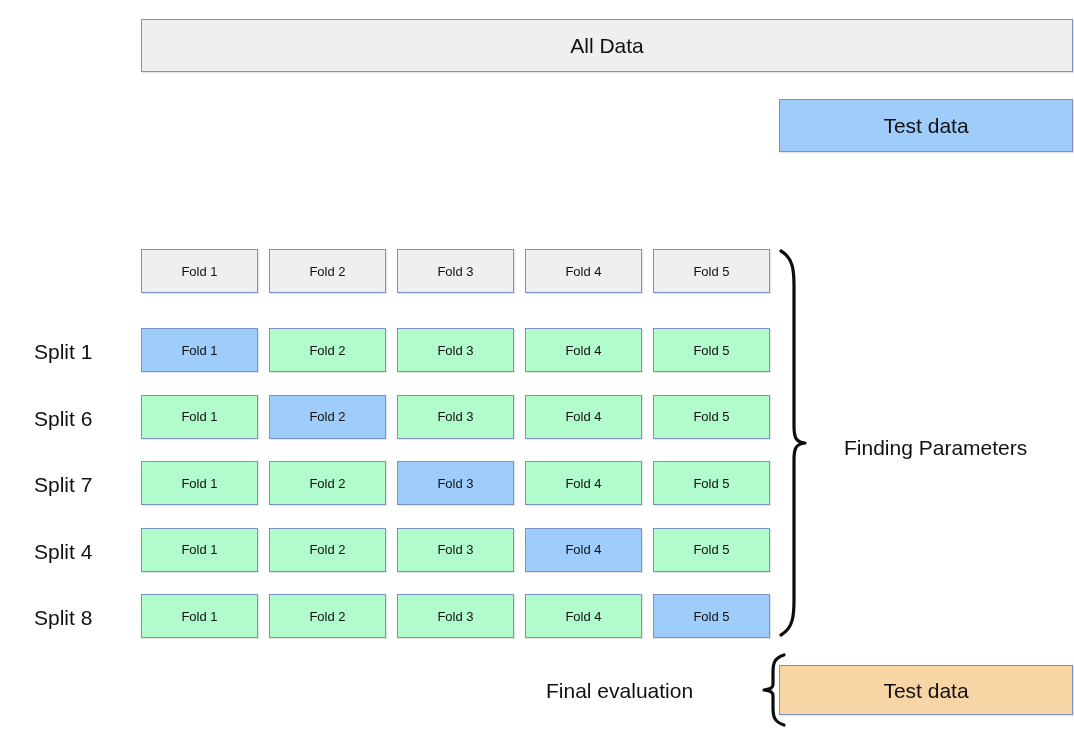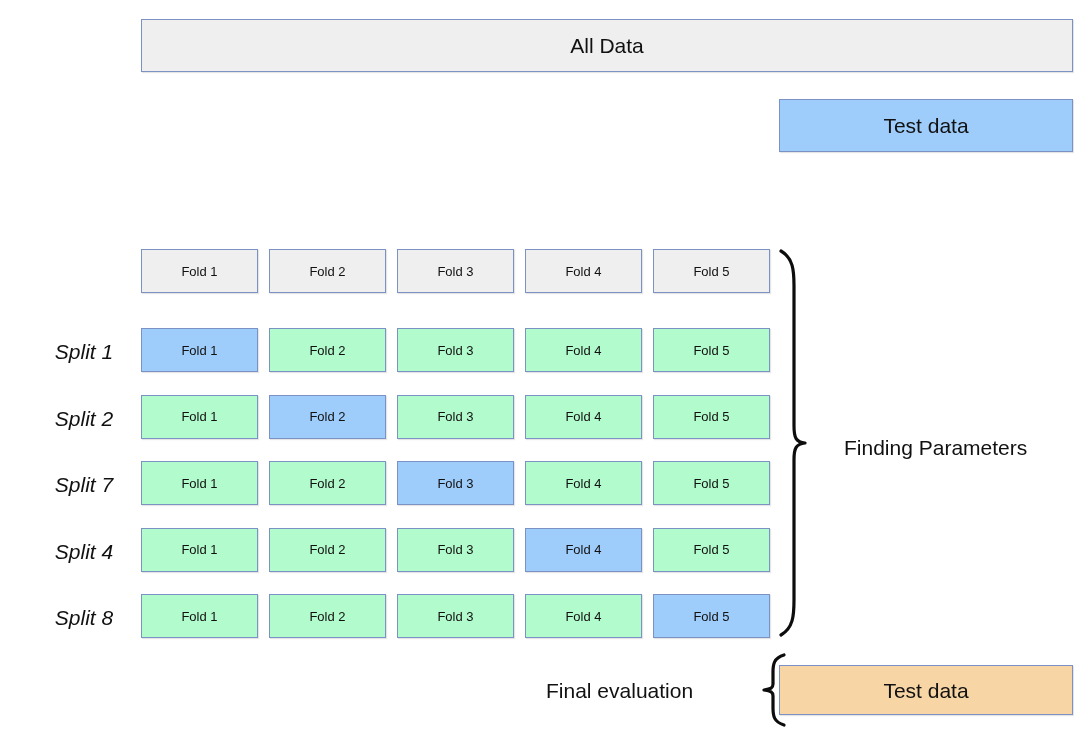--- a/index.html
+++ b/index.html
@@ -67,24 +67,23 @@
   .fold-cell.grey  { background: #efefef; }
   .fold-cell.green { background: #b2fbcc; }
   .fold-cell.blue  { background: #9fcdfb; }
 
   .split-label {
     position: absolute;
     font-size: 21px;
     line-height: 1;
     color: #111111;
     white-space: nowrap;
-    text-align: center;
+    text-align: left;
     width: 100px;
     left: 14px;
-    font-style: italic;
   }
 
   
   .free-text {
     position: absolute;
     font-size: 21px;
     line-height: 1;
     color: #111111;
     white-space: nowrap;
   }
@@ -121,21 +120,21 @@
       <div class="fold-cell grey" style="left: 249px; top: 249px;">Fold 2</div>
       <div class="fold-cell grey" style="left: 377px; top: 249px;">Fold 3</div>
       <div class="fold-cell grey" style="left: 505px; top: 249px;">Fold 4</div>
       <div class="fold-cell grey" style="left: 633px; top: 249px;">Fold 5</div>
       <div class="split-label" style="top: 341px;">Split 1</div>
       <div class="fold-cell blue" style="left: 121px; top: 328px;">Fold 1</div>
       <div class="fold-cell green" style="left: 249px; top: 328px;">Fold 2</div>
       <div class="fold-cell green" style="left: 377px; top: 328px;">Fold 3</div>
       <div class="fold-cell green" style="left: 505px; top: 328px;">Fold 4</div>
       <div class="fold-cell green" style="left: 633px; top: 328px;">Fold 5</div>
-      <div class="split-label" style="top: 407.5px;">Split 2</div>
+      <div class="split-label" style="top: 407.5px;">Split 6</div>
       <div class="fold-cell green" style="left: 121px; top: 394.5px;">Fold 1</div>
       <div class="fold-cell blue" style="left: 249px; top: 394.5px;">Fold 2</div>
       <div class="fold-cell green" style="left: 377px; top: 394.5px;">Fold 3</div>
       <div class="fold-cell green" style="left: 505px; top: 394.5px;">Fold 4</div>
       <div class="fold-cell green" style="left: 633px; top: 394.5px;">Fold 5</div>
       <div class="split-label" style="top: 474px;">Split 7</div>
       <div class="fold-cell green" style="left: 121px; top: 461px;">Fold 1</div>
       <div class="fold-cell green" style="left: 249px; top: 461px;">Fold 2</div>
       <div class="fold-cell blue" style="left: 377px; top: 461px;">Fold 3</div>
       <div class="fold-cell green" style="left: 505px; top: 461px;">Fold 4</div>

